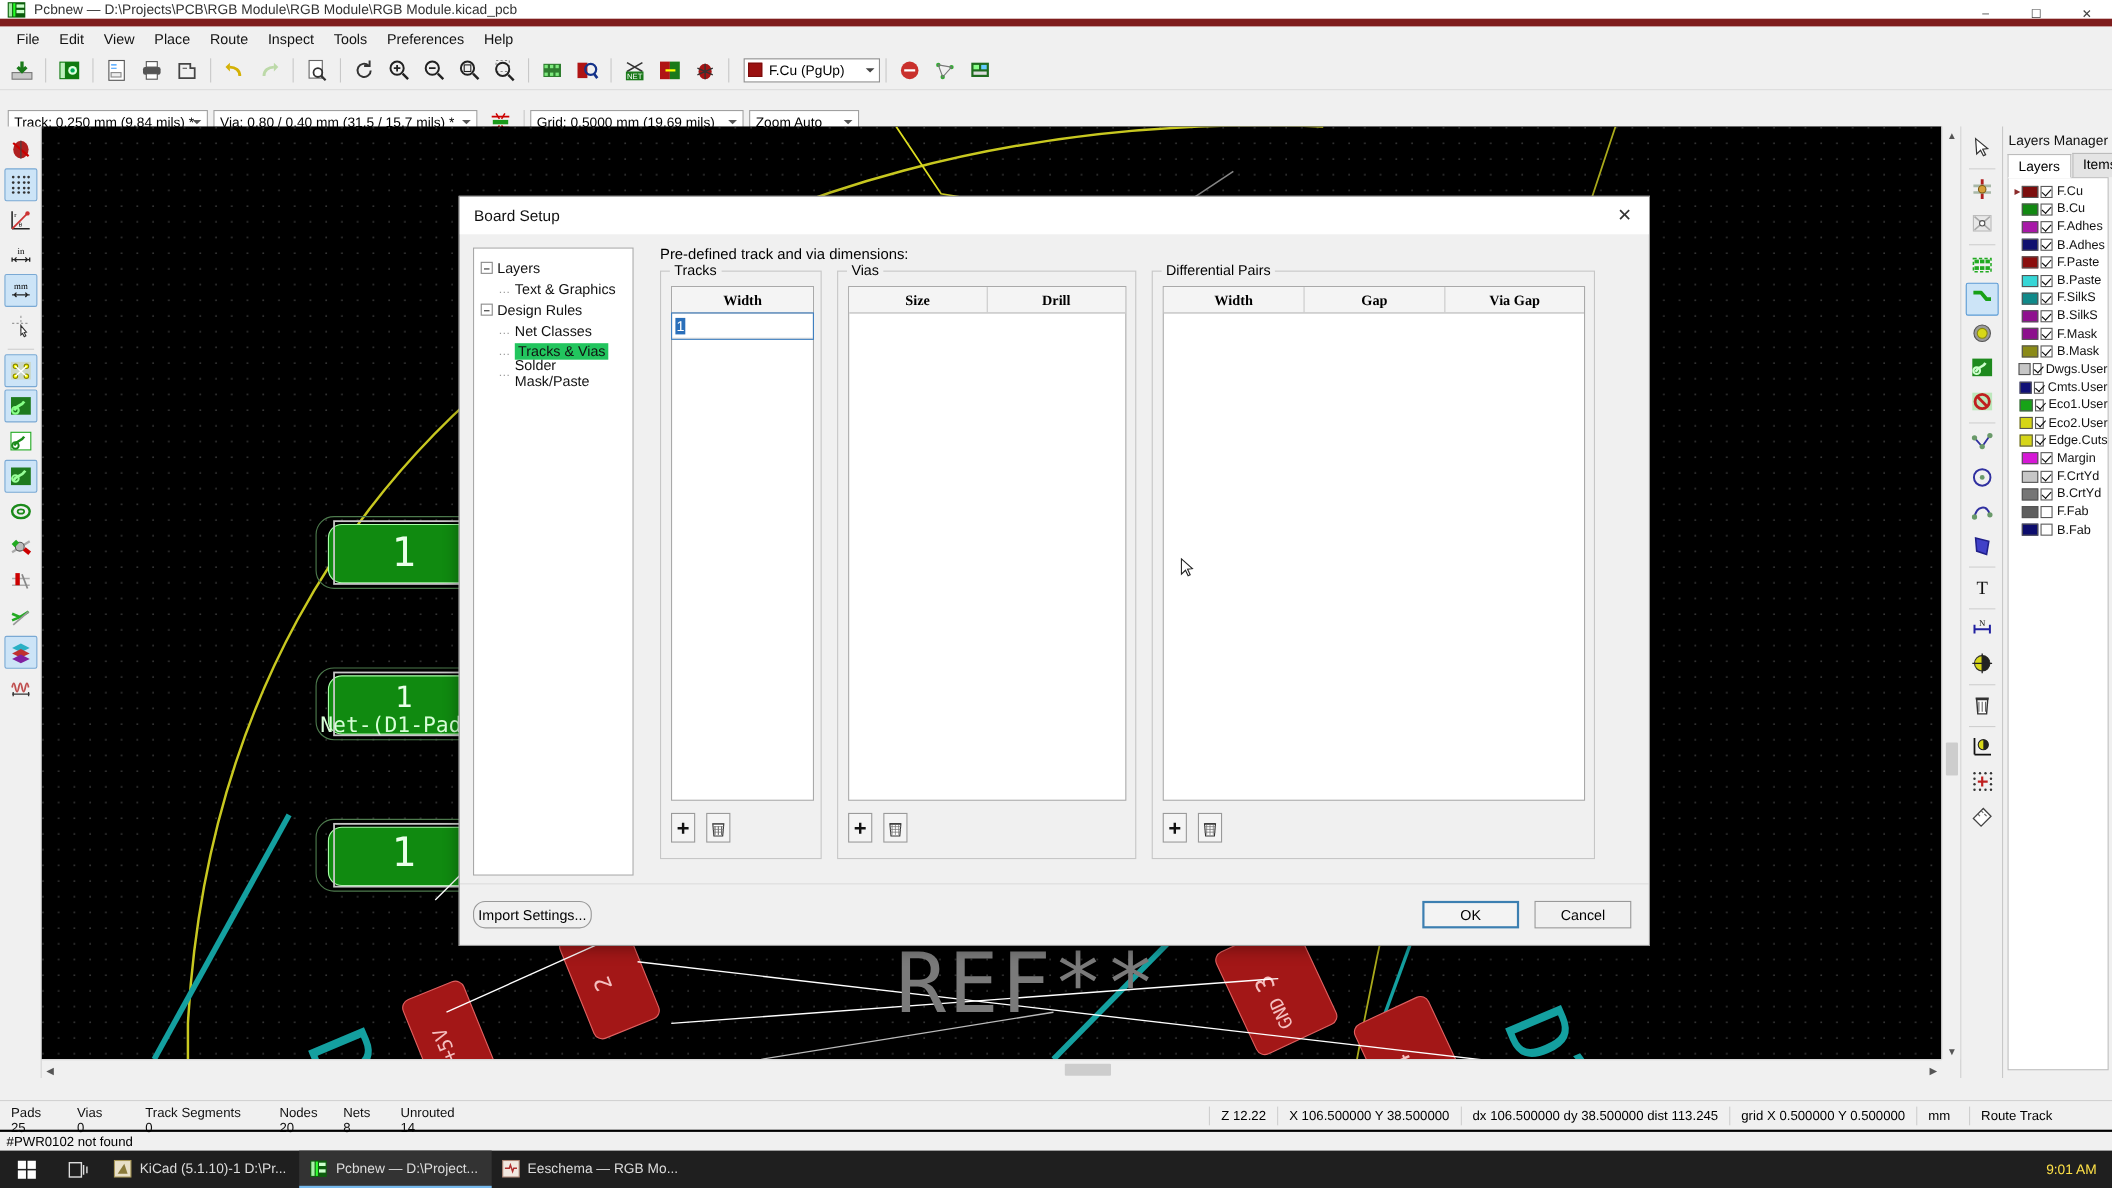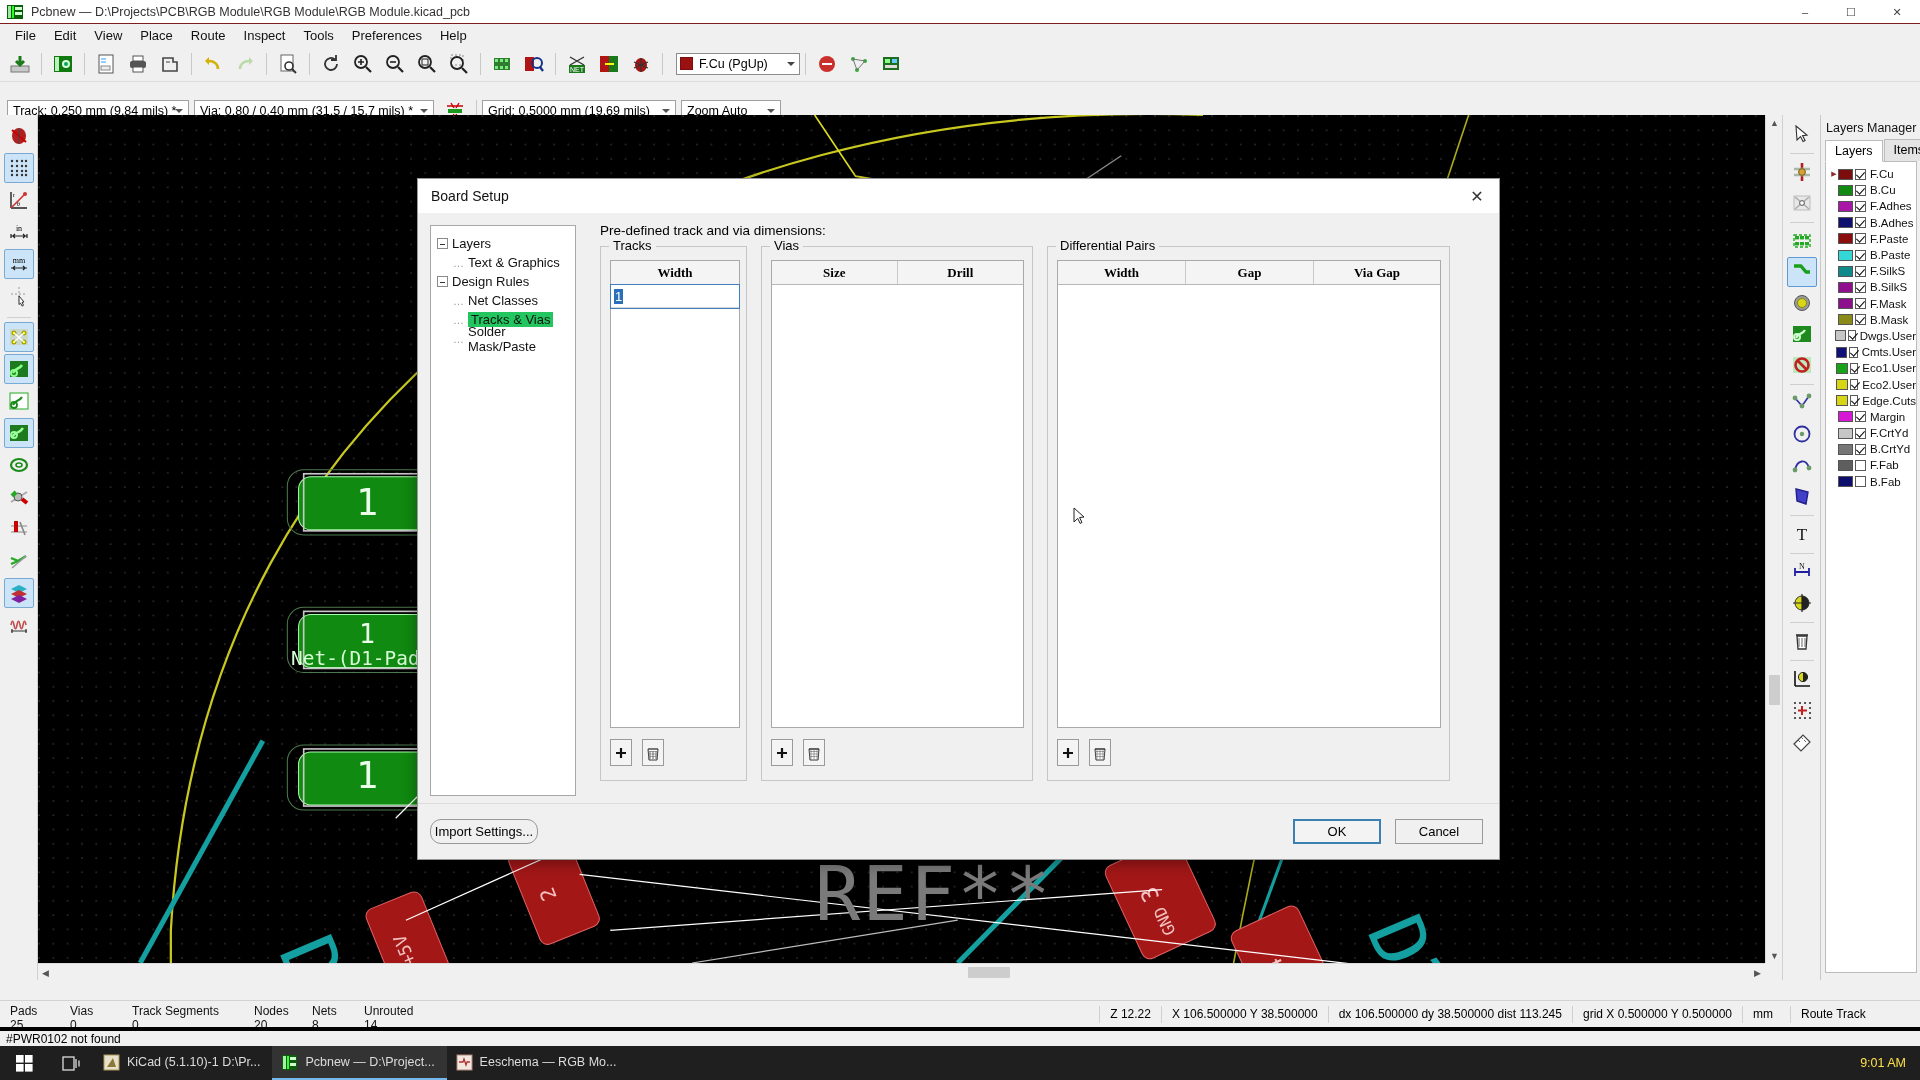--- a/index.html
+++ b/index.html
@@ -9,21 +9,21 @@
     font-size: 13px;
     background:#f0f0f0;
     color:#000;
     -webkit-font-smoothing: antialiased;
   }
   .app { position:relative; width:1920px; height:1080px; }
 
   
   .titlebar {
     height:24px; background:#ffffff; display:flex; align-items:center;
-    border-bottom:1px solid #7f1d1d; position:relative;
+    border-bottom:7px solid #7f1d1d; position:relative;
   }
   .titlebar .app-icon { width:18px;height:16px;margin:0 7px 0 6px; position:relative; }
   .titlebar .title-text { font-size:12.5px; color:#333; }
   .win-btns { position:absolute; right:0; top:0; height:24px; display:flex; }
   .win-btn { width:46px;height:24px; display:flex;align-items:center;justify-content:center;
      font-size:11px; color:#444; }
 
   
   .menubar { height:22px; background:#f0f0f0; display:flex; align-items:center; padding-left:6px; }
   .menubar .mi { padding:2px 9px; font-size:13px; color:#111; }
@@ -95,21 +95,21 @@
      border:solid #0a0a0a;border-width:0 1.6px 1.6px 0;transform:rotate(42deg);}
   .lay-name{font-size:11.5px;color:#111;white-space:nowrap;}
 
   
   .statusbar{position:absolute;bottom:34px;left:0;width:1920px;height:46px;background:#f0f0f0;
      border-top:1px solid #d2d2d2;}
   .status-top{display:flex;padding-left:10px;padding-top:3px;}
   .stat-col{margin-right:0;}
   .stat-h{font-size:12px;color:#111;}
   .stat-v{font-size:12px;color:#111;}
-  .status-msg{position:absolute;bottom:0;left:0;width:1920px;height:19px;border-top:4px solid #000000;
+  .status-msg{position:absolute;bottom:0;left:0;width:1920px;height:19px;border-top:2px solid #000000;
      font-size:12px;padding-left:6px;display:flex;align-items:center;}
   .status-right{position:absolute;right:0;top:3px;display:flex;font-size:12px;align-items:center;height:20px;}
   .sr-cell{padding:0 10px;border-left:1px solid #cfcfcf;height:17px;display:flex;align-items:center;white-space:nowrap;}
 
   
   .taskbar{position:absolute;bottom:0;left:0;width:1920px;height:34px;background:#1f1f1f;display:flex;align-items:center;}
   .tb-start{width:48px;height:34px;display:flex;align-items:center;justify-content:center;}
   .tb-taskview{width:46px;height:34px;display:flex;align-items:center;justify-content:center;}
   .tb-item{height:34px;display:flex;align-items:center;padding:0 12px 0 9px;color:#dcdcdc;font-size:12.5px;
      border-bottom:2px solid transparent;max-width:200px;}

